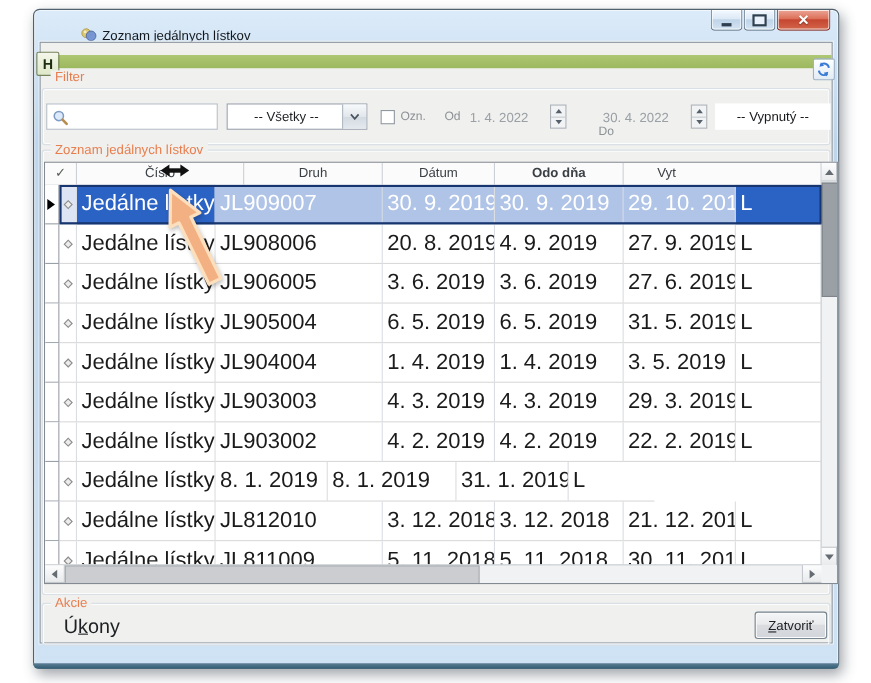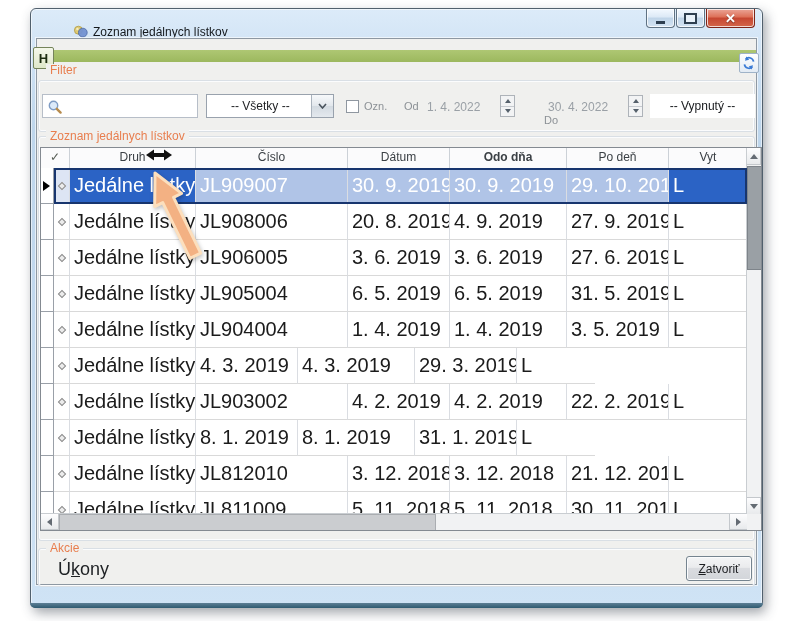--- a/index.html
+++ b/index.html
@@ -204,25 +204,24 @@
 </div>
 
 <div class="abs field-vypnuty">-- Vypnutý --</div>
 
 <div class="abs groupbox gb-list"></div>
 <span class="grouplabel lbl-list">Zoznam jedálnych lístkov</span>
 
 <div class="abs grid">
   <div class="ghead">
     <div class="hcell hc0"><span>✓</span></div>
+    <div class="hcell hc2">Číslo</div>
     <div class="hcell hc1">Druh</div>
-    <div class="hcell hc2">Číslo</div>
     <div class="hcell hc3">Dátum</div>
     <div class="hcell hc4">Odo dňa</div>
-    <div class="hcell hc5">Po deň</div>
     <div class="hcell hc6">Vyt</div>
   </div>
 
   <div class="gbody">
       <div class="grow sel">
     <div class="cell c-gutter">
           <span class="marker"></span>
         </div>
     <div class="cell c-icon">
           <span class="diamond"></span>
@@ -281,20 +280,21 @@
     <div class="cell c-odo">1. 4. 2019</div>
     <div class="cell c-po">3. 5. 2019</div>
     <div class="cell c-vyt">L</div>
   </div>
       <div class="grow">
     <div class="cell c-gutter"></div>
     <div class="cell c-icon">
           <span class="diamond"></span>
         </div>
     <div class="cell c-druh">Jedálne lístky</div>
+    <div class="cell c-cislo">JL903003</div>
     <div class="cell c-datum">4. 3. 2019</div>
     <div class="cell c-odo">4. 3. 2019</div>
     <div class="cell c-po">29. 3. 2019</div>
     <div class="cell c-vyt">L</div>
   </div>
       <div class="grow">
     <div class="cell c-gutter"></div>
     <div class="cell c-icon">
           <span class="diamond"></span>
         </div>

